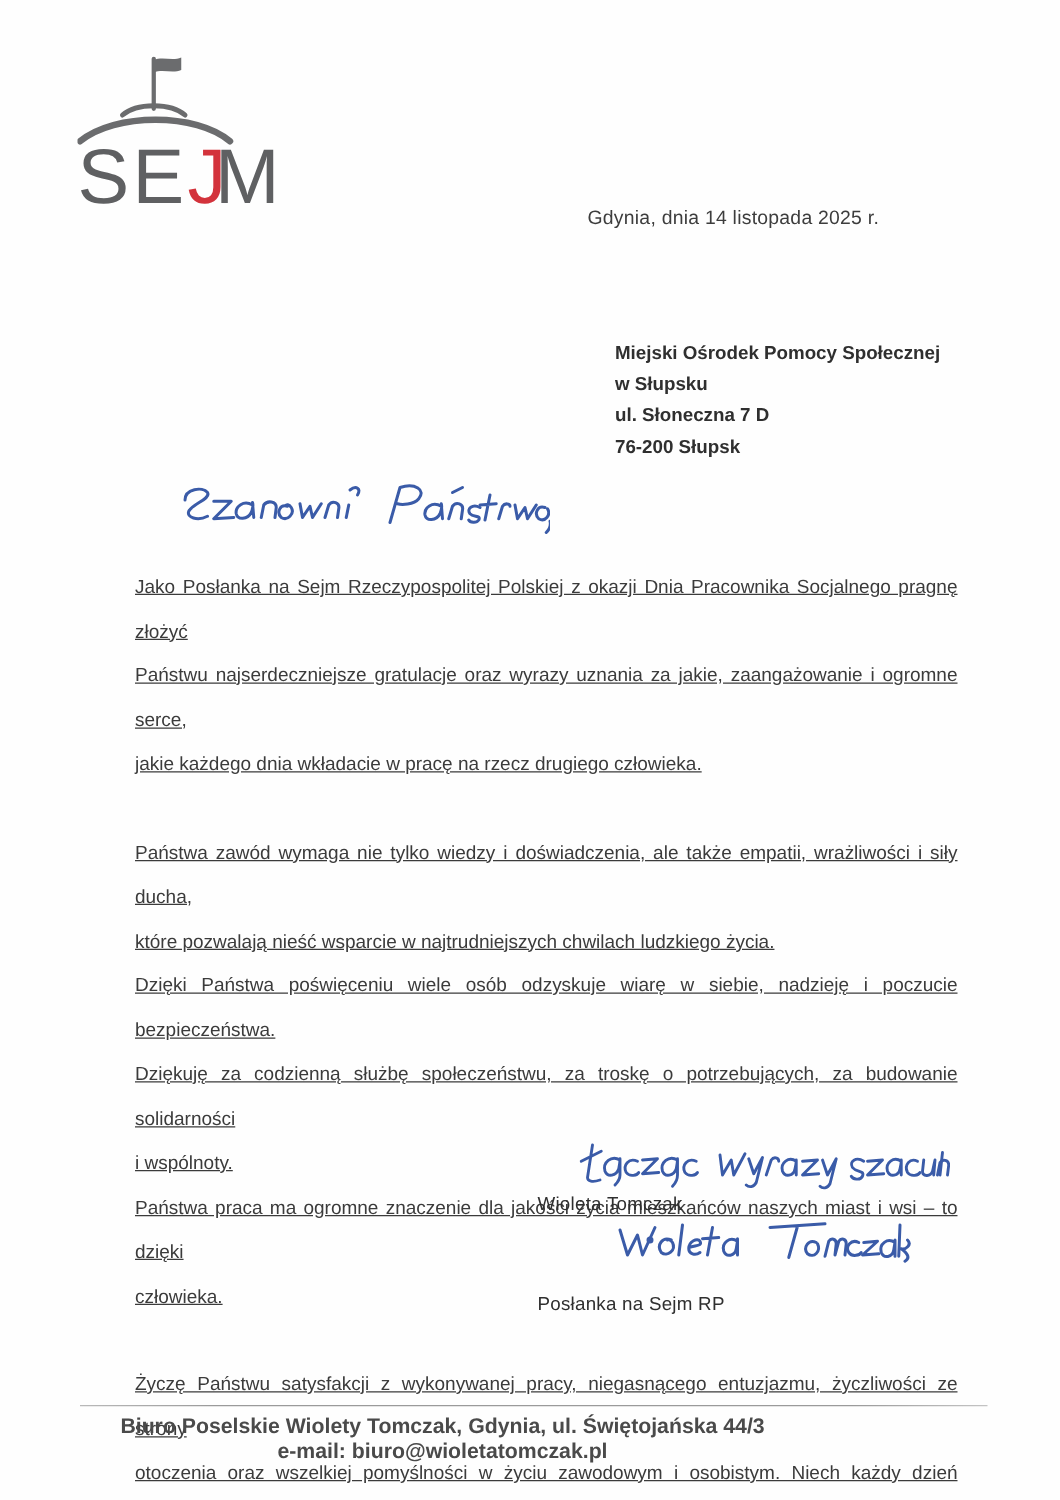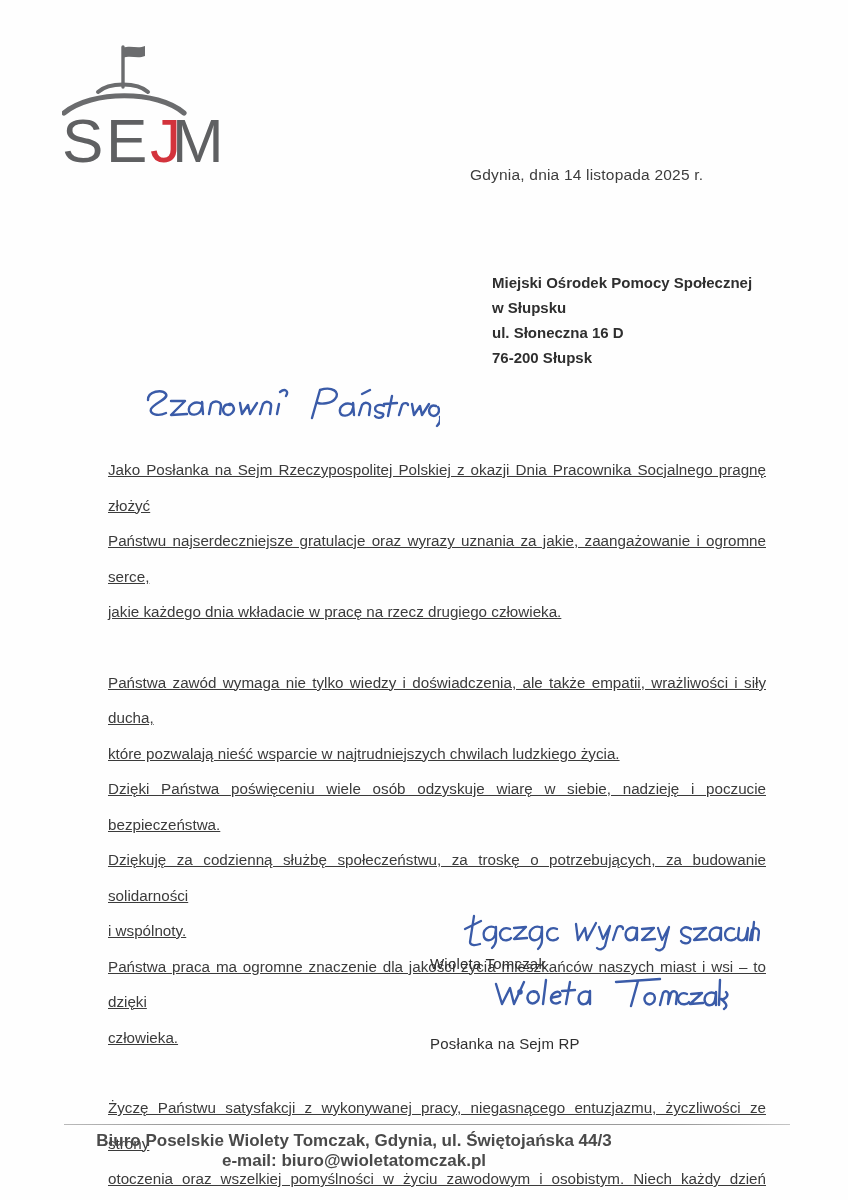--- a/index.html
+++ b/index.html
@@ -163,21 +163,21 @@
 
       <text x="1" y="142" font-family="'Liberation Sans', sans-serif" font-size="11.5" fill="#6b6c6e" letter-spacing="0.4">RZECZYPOSPOLITEJ POLSKIEJ</text>
     </svg>
   </div>
 
   <div class="date-line">Gdynia, dnia 14 listopada 2025 r.</div>
 
   <div class="recipient">
     <div>Miejski Ośrodek Pomocy Społecznej</div>
     <div>w Słupsku</div>
-    <div>ul. Słoneczna 16 D</div>
+    <div>ul. Słoneczna 7 D</div>
     <div>76-200 Słupsk</div>
   </div>
 
   <div class="salutation-hand">
     <svg width="300" height="54" viewBox="0 0 300 54">
       <g fill="none" stroke="#3a5ba8" stroke-width="2.4" stroke-linecap="round" stroke-linejoin="round">
 
         <path d="M8 22 C8 13, 22 11, 26 16 C29 21, 14 25, 11 31 C9 36, 18 39, 26 35"></path>
 
         <path d="M31 23 L45 23 L31 37 L47 36"></path>

